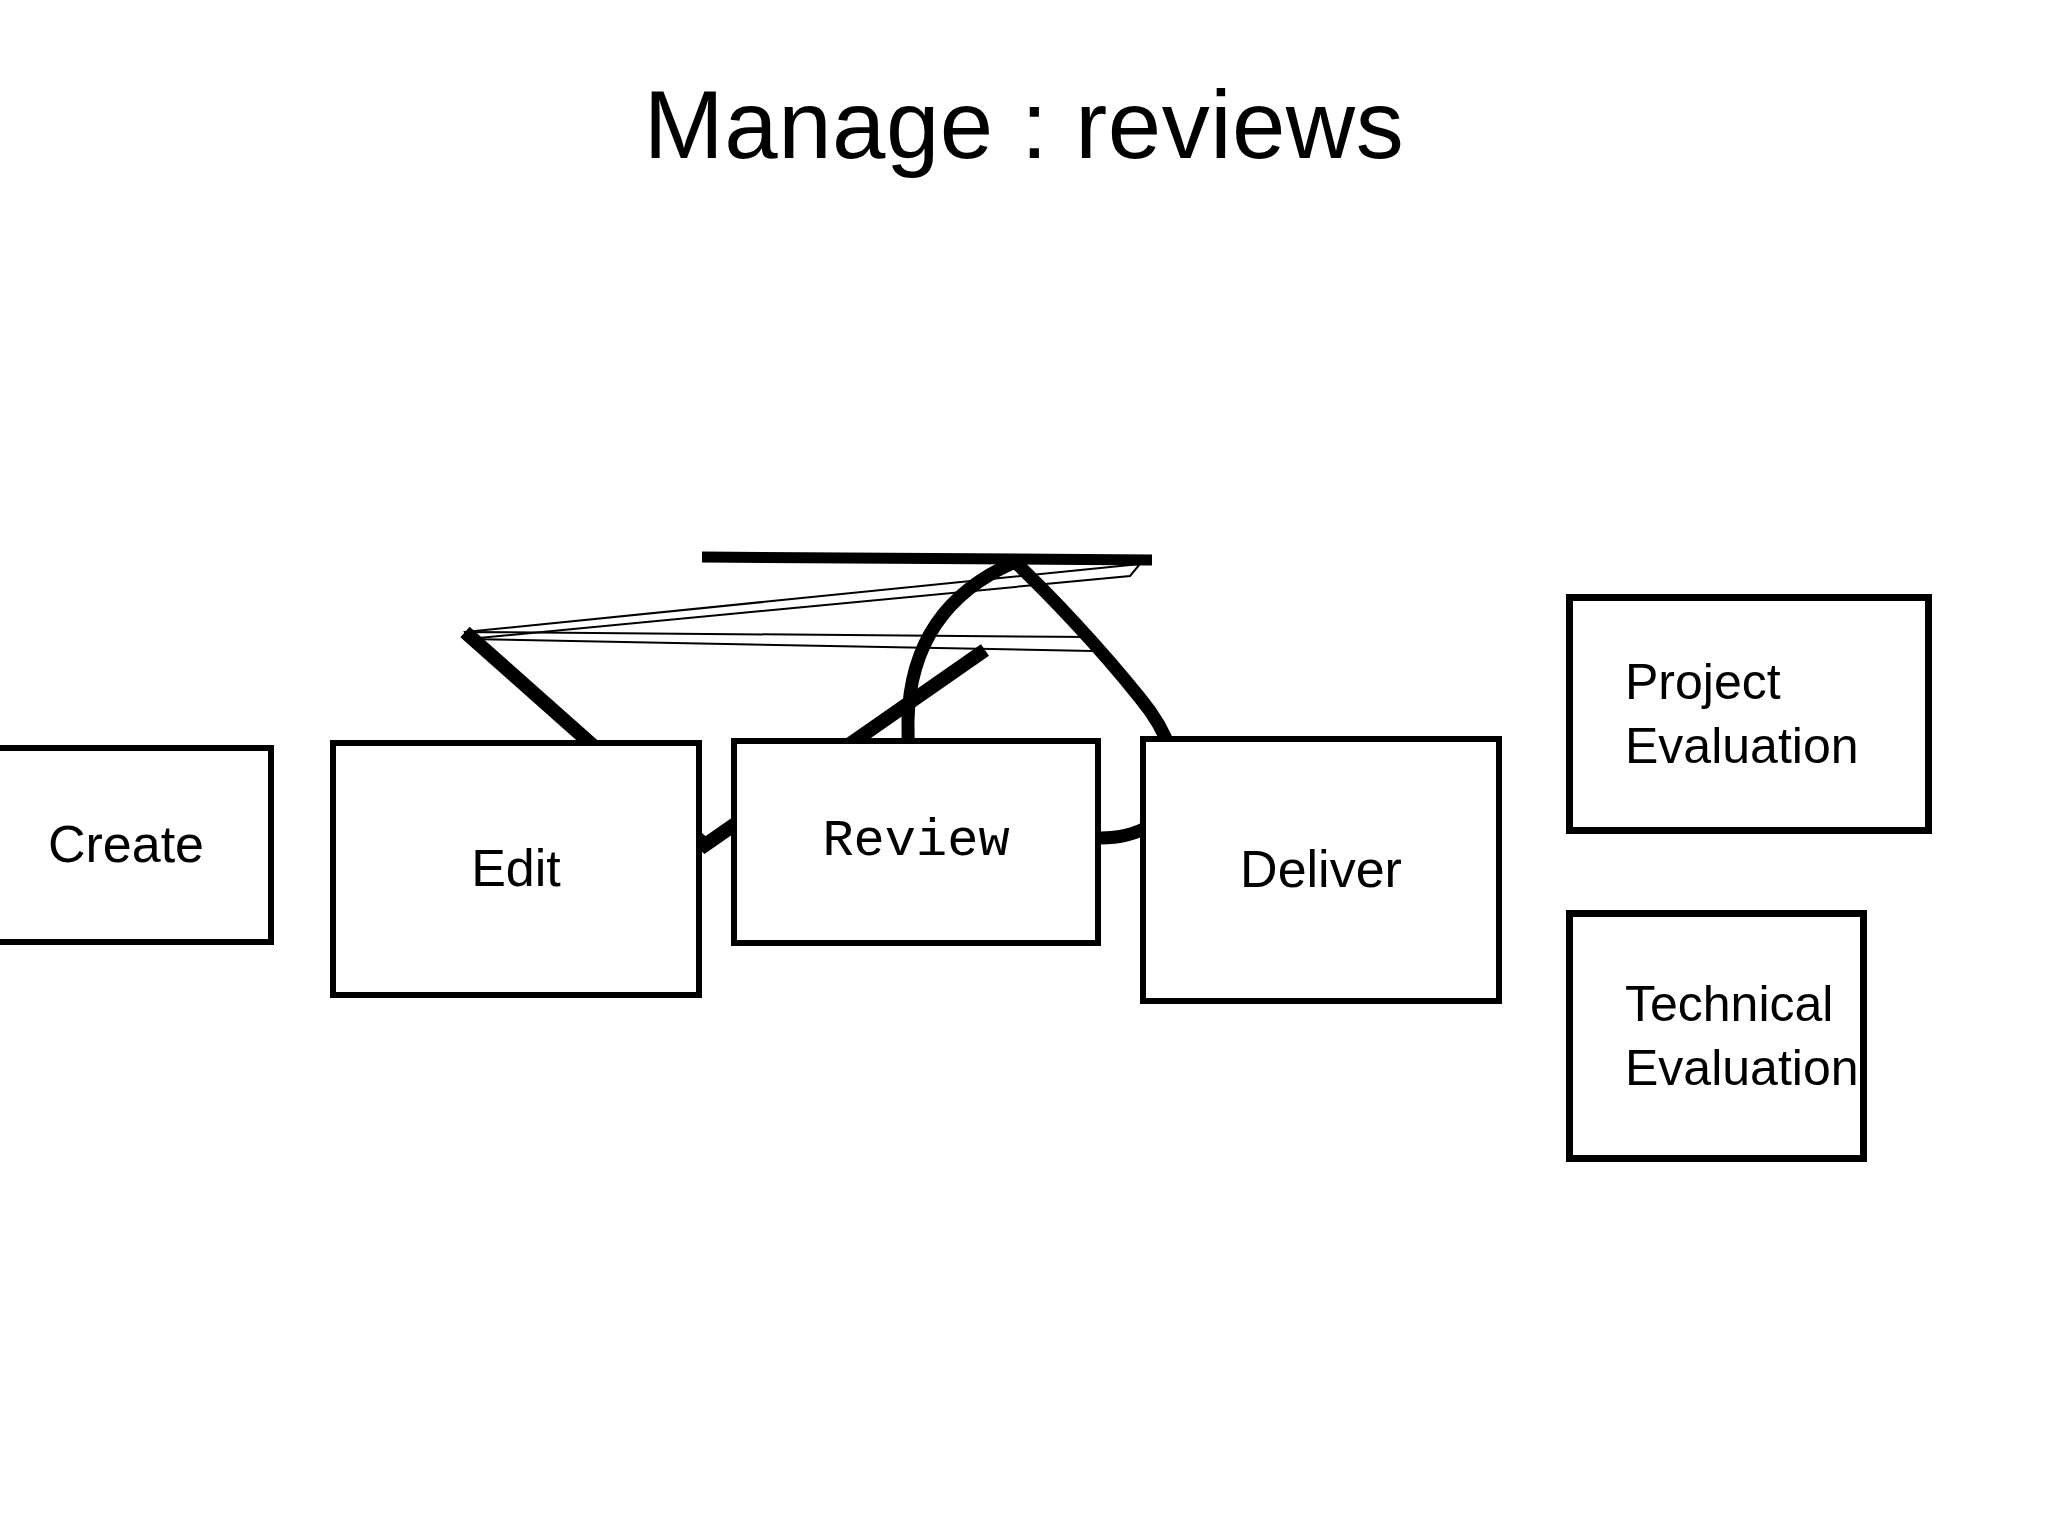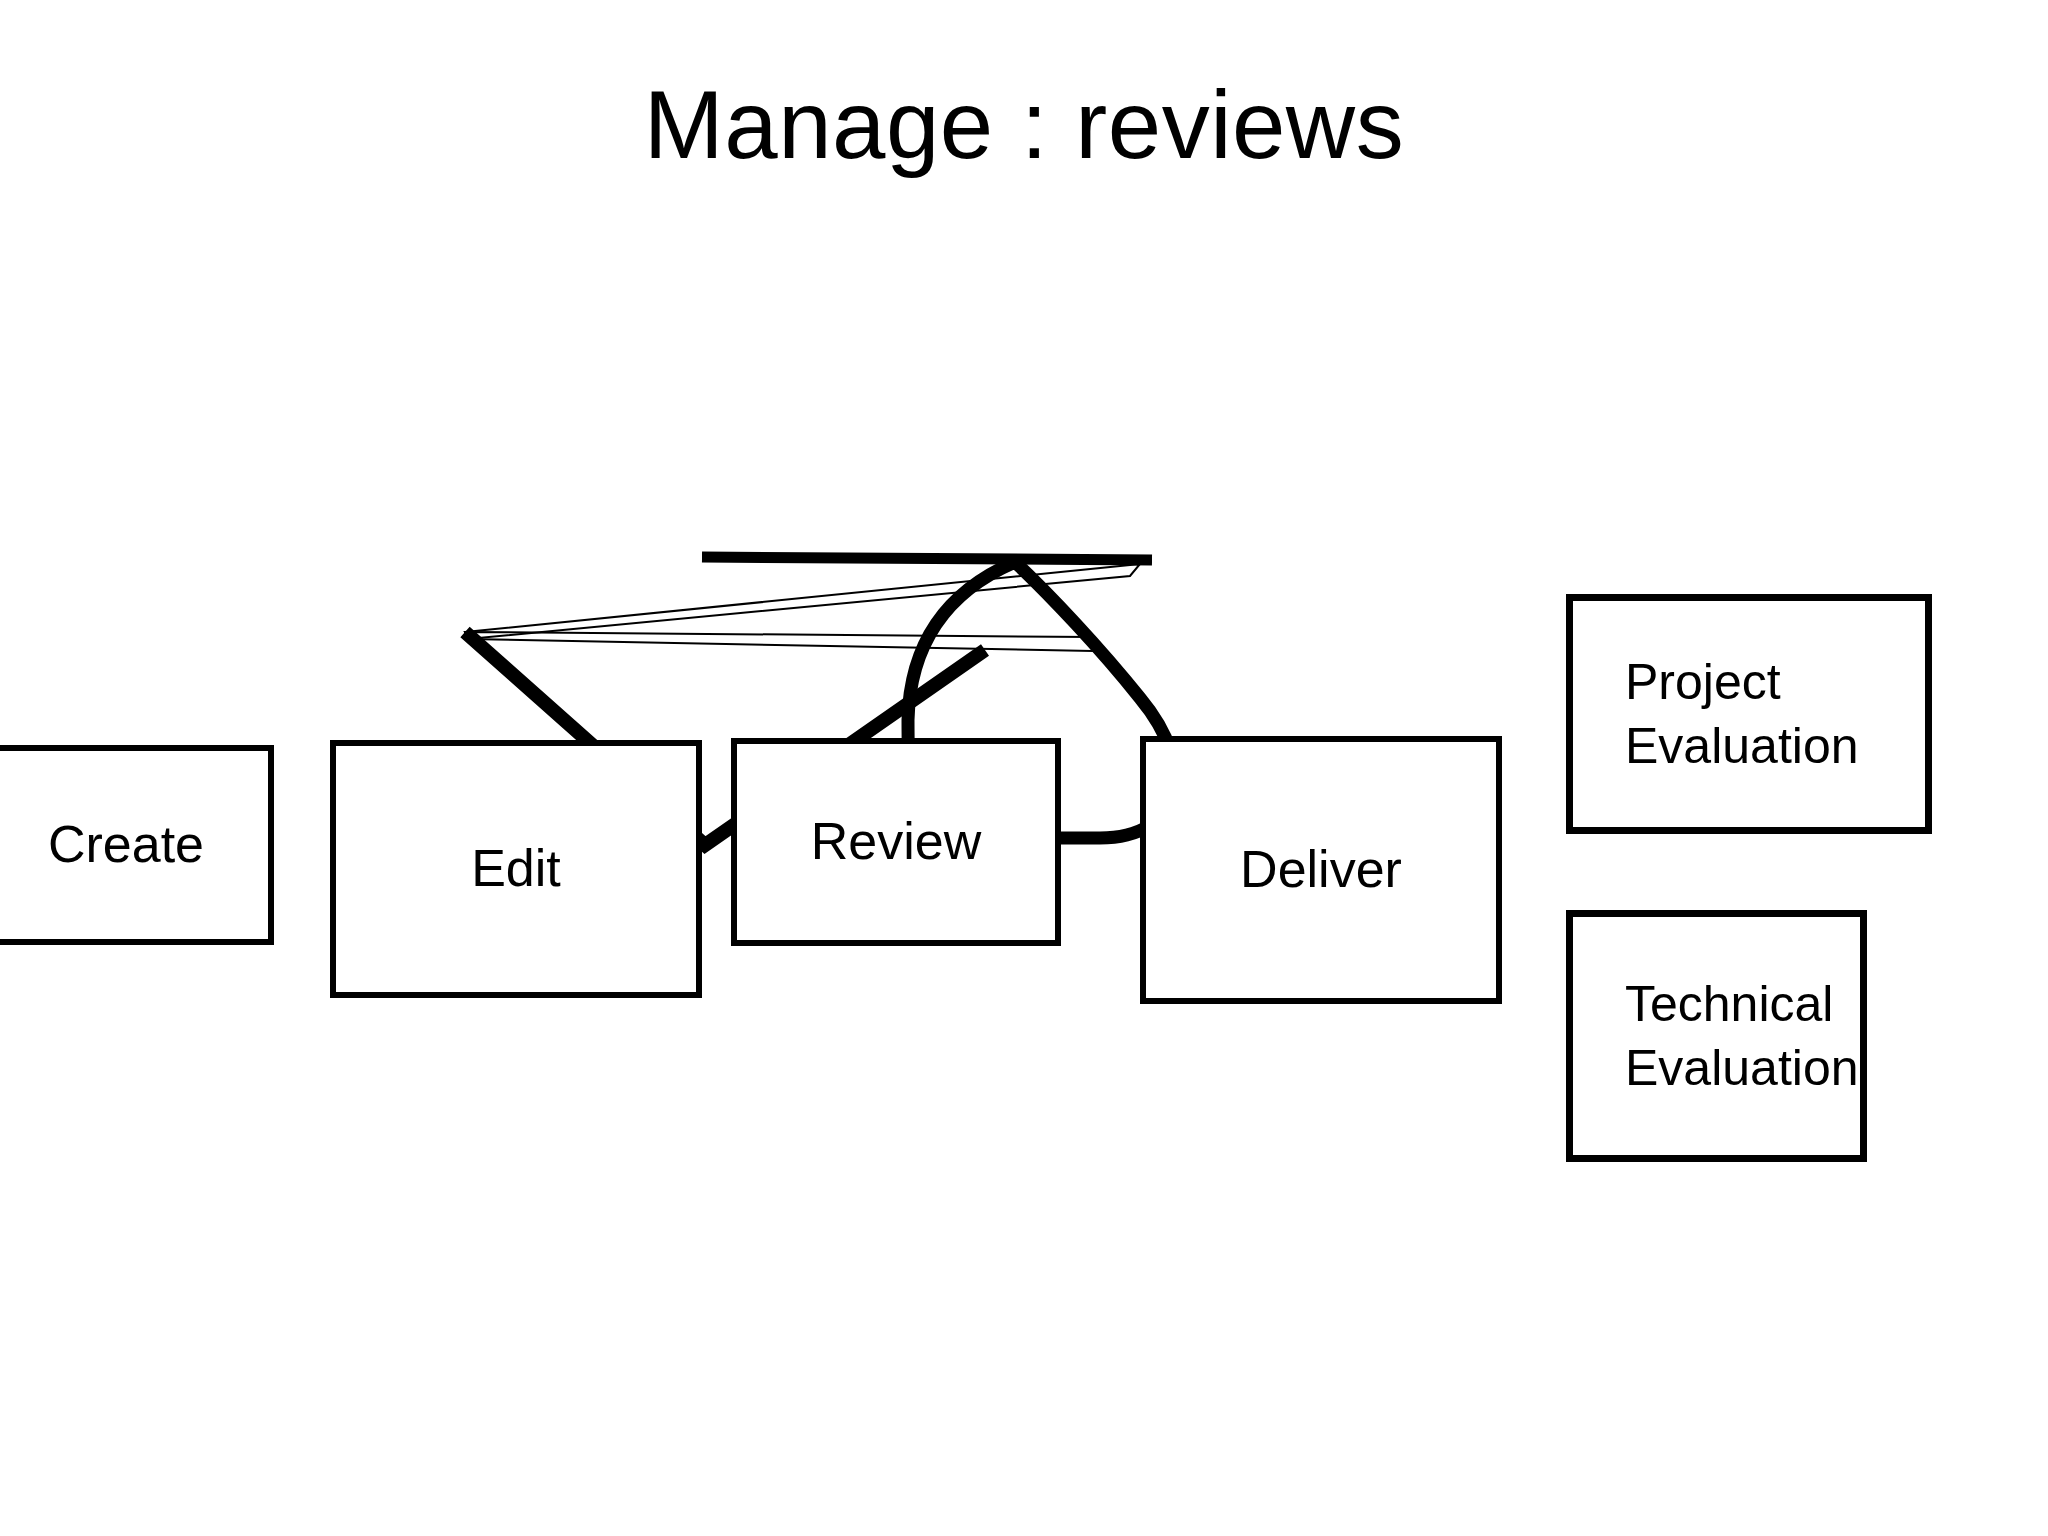--- a/index.html
+++ b/index.html
@@ -70,21 +70,21 @@
     line-height: 1.28;
     color: #000000;
     text-align: left;
     padding-left: 52px;
     white-space: pre-line;
   }
 
   
   #box-create  { left: -22px;  top: 745px; width: 296px; height: 200px; }
   #box-edit    { left: 330px;  top: 740px; width: 372px; height: 258px; }
-  #box-review  { left: 731px;  top: 738px; width: 330px; height: 208px; }
+  #box-review  { left: 731px;  top: 738px; width: 370px; height: 208px; font-family: Liberation Mono, monospace; }
   #box-deliver { left: 1140px; top: 736px; width: 362px; height: 268px; }
 
   #box-project-evaluation   { left: 1566px; top: 586px; width: 366px; height: 240px; margin-top: 8px; }
   #box-technical-evaluation { left: 1566px; top: 910px; width: 301px; height: 252px; }
 
   
   #annotation {
     position: absolute;
     left: 440px;
     top: 520px;

